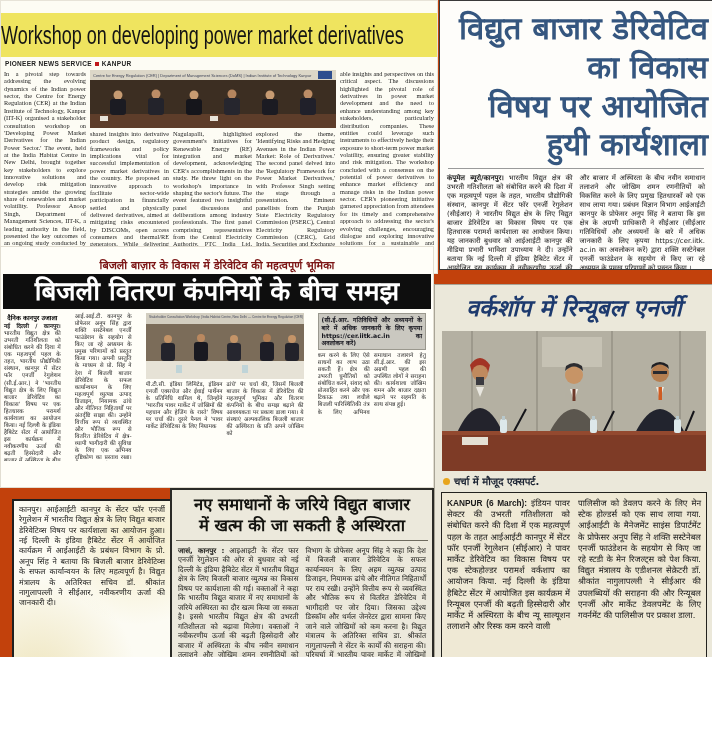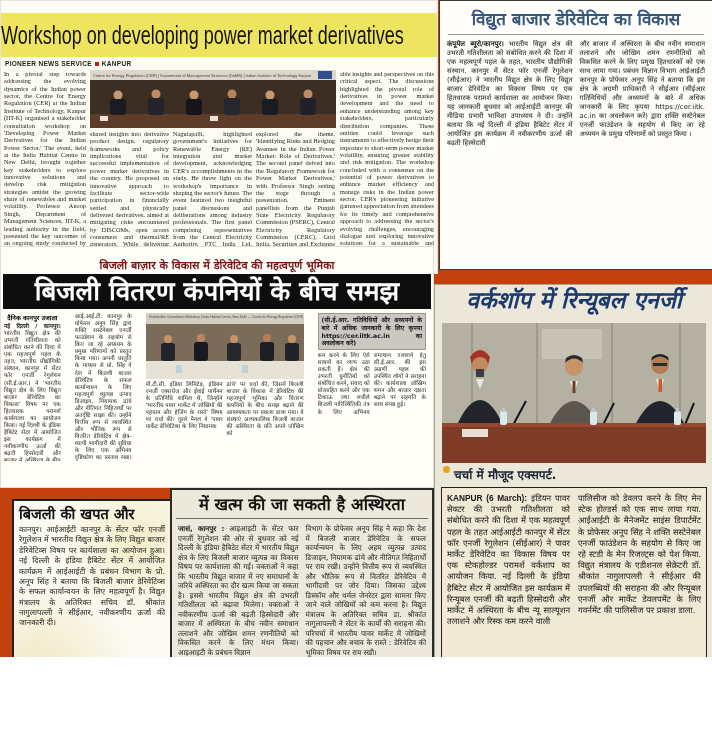--- a/index.html
+++ b/index.html
@@ -25,22 +25,22 @@
   .encol{font-size:6.3px;line-height:1.17;color:#1c1c1c;}
   #en-col1{width:82px;}
   #en-center{width:246px;display:flex;flex-direction:column;gap:2px;}
   #en-photo{width:246px;height:58px;}
   #en-cols{display:flex;gap:4px;height:138px;overflow:hidden;}
   #en-cols p{width:79px;}
   #en-col5{width:94px;}
 
   
   #clip-hi{left:439px;top:0;width:272px;height:268px;background:#fefdfa;border:1.5px solid #3a3a3a;}
-  #hi-headline{margin:8px 4px 4px 4px;text-align:center;color:#35567f;font-weight:bold;
-    font-size:17px;line-height:1.25;}
+  #hi-headline{margin:8px 4px 4px 4px;text-align:right;color:#35567f;font-weight:bold;
+    font-size:31px;line-height:1.25;}
   #hi-rule{height:1px;background:#9a9a9a;margin:2px 8px 5px 8px;}
   #hi-body{display:flex;gap:7px;padding:0 7px;height:180px;overflow:hidden;}
   #hi-body p{width:50%;font-size:6.9px;line-height:1.3;color:#1a1a1a;}
 
   
   #clip-focus{left:0;top:246px;width:432px;height:240px;background:#fffef8;border:1px solid #e2ded2;}
   #focus-kicker{text-align:center;font-size:11px;font-weight:bold;color:#7c1616;margin-top:10px;}
   .blackband{margin:2px 2px 0 2px;background:#0e0e0e;color:#fff;text-align:center;
     font-weight:bold;font-size:26px;line-height:1.2;height:35px;display:flex;
     align-items:center;justify-content:center;white-space:nowrap;overflow:hidden;}
@@ -53,24 +53,24 @@
   #f-subcols{display:flex;gap:4px;overflow:hidden;}
   #f-subcols p{width:77px;}
   #f-right{width:126px;}
   #f-infobox{background:#cac8c0;border:1px solid #9a988e;font-size:6.2px;font-weight:bold;
     color:#15151d;padding:2px 3px;line-height:1.25;margin-bottom:2px;}
   #f-right-text{column-count:2;column-gap:4px;height:108px;overflow:hidden;}
   #f-byline{text-align:center;font-weight:bold;font-size:6.4px;margin-bottom:1px;}
 
   
   #clip-ws{left:434px;top:284px;width:278px;height:466px;background:#ebe8da;border:1px solid #a8a496;}
-  #ws-headline{text-align:center;font-weight:bold;font-style:italic;
+  #ws-headline{margin-top:8px;text-align:center;font-weight:bold;font-style:italic;
     color:#1d3a6e;font-size:23px;line-height:1.35;}
   #ws-photo{display:block;margin:7px auto 0 auto;width:264px;height:140px;}
-  #ws-caption{display:flex;gap:4px;font-size:12px;font-weight:bold;
+  #ws-caption{display:flex;align-items:center;gap:4px;font-size:10px;font-weight:bold;
     color:#1c2433;margin:3px 0 4px 8px;}
   #ws-caption .dot{width:7px;height:7px;border-radius:50%;background:#e8a51c;display:inline-block;}
   #ws-body{margin:2px 6px;border:1.5px solid #23221e;background:#efe9d5;padding:5px 5px;
     display:flex;gap:8px;height:228px;overflow:hidden;}
   #ws-body p{width:50%;font-size:8.3px;line-height:1.35;color:#191919;}
 
   
   #clip-kh{left:12px;top:499px;width:156px;height:206px;background:
     radial-gradient(circle at 80% 20%,#f4ecc8 0,rgba(244,236,200,0) 40%),
     radial-gradient(circle at 15% 85%,#efe6c0 0,rgba(239,230,192,0) 45%),#fcfbf3;
@@ -145,20 +145,21 @@
           <p class="encol">explored the theme, 'Identifying Risks and Hedging Avenues in the Indian Power Market: Role of Derivatives.' The second panel delved into the 'Regulatory Framework for Power Market Derivatives,' with Professor Singh setting the stage through a presentation. Eminent panellists from the Punjab State Electricity Regulatory Commission (PSERC), Central Electricity Regulatory Commission (CERC), Grid India, Securities and Exchange Board of India (SEBI) and The Lantau Group offered valu-</p>
         </div>
       </div>
       <p id="en-col5" class="encol">able insights and perspectives on this critical aspect. The discussions highlighted the pivotal role of derivatives in power market development and the need to enhance understanding among key stakeholders, particularly distribution companies. These entities could leverage such instruments to effectively hedge their exposure to short-term power market volatility, ensuring greater stability and risk mitigation. The workshop concluded with a consensus on the potential of power derivatives to enhance market efficiency and manage risks in the Indian power sector. CER's pioneering initiative garnered appreciation from attendees for its timely and comprehensive approach to addressing the sector's evolving challenges, encouraging dialogue and exploring innovative solutions for a sustainable and resilient power ecosystem.</p>
     </div>
   </div>
 
   <div id="clip-hi" class="clip">
     <div id="hi-headline">
       <div>विद्युत बाजार डेरिवेटिव का विकास</div>
+      <div>विषय पर आयोजित हुयी कार्यशाला</div>
     </div>
     <div id="hi-rule"></div>
     <div id="hi-body" class="just">
       <p><span class="b">कंपूमेल ब्यूरो/कानपुर।</span> <span>भारतीय विद्युत क्षेत्र की उभरती गतिशीलता को संबोधित करने की दिशा में एक महत्वपूर्ण पहल के तहत, भारतीय प्रौद्योगिकी संस्थान, कानपुर में सेंटर फॉर एनर्जी रेगुलेशन (सीईआर) ने भारतीय विद्युत क्षेत्र के लिए विद्युत बाजार डेरिवेटिव का विकास विषय पर एक हितधारक परामर्श कार्यशाला का आयोजन किया। यह जानकारी बुधवार को आईआईटी कानपुर की मीडिया प्रभारी भाविशा उपाध्याय ने दी। उन्होंने बताया कि नई दिल्ली में इंडिया हैबिटेट सेंटर में आयोजित इस कार्यक्रम में नवीकरणीय ऊर्जा की बढ़ती हिस्सेदारी</span></p>
       <p>और बाजार में अस्थिरता के बीच नवीन समाधान तलाशने और जोखिम शमन रणनीतियों को विकसित करने के लिए प्रमुख हितधारकों को एक साथ लाया गया। प्रबंधन विज्ञान विभाग आईआईटी कानपुर के प्रोफेसर अनूप सिंह ने बताया कि इस क्षेत्र के अग्रणी प्राधिकारी ने सीईआर (सीईआर गतिविधियों और अध्ययनों के बारे में अधिक जानकारी के लिए कृपया https://cer.iitk. ac.in का अवलोकन करें) द्वारा शक्ति सस्टेनेबल एनर्जी फाउंडेशन के सहयोग से किए जा रहे अध्ययन के प्रमुख परिणामों को प्रस्तुत किया ।</p>
     </div>
   </div>
 
   <div id="clip-focus" class="clip">
     <div id="focus-kicker">बिजली बाज़ार के विकास में डेरिवेटिव की महत्वपूर्ण भूमिका</div>
@@ -269,27 +270,27 @@
       <span>चर्चा में मौजूद एक्सपर्ट.</span>
     </div>
     <div id="ws-body" class="just">
       <p><span class="b sans">KANPUR (6 March):</span> <span>इंडियन पावर सेक्टर की उभरती गतिशीलता को संबोधित करने की दिशा में एक महत्वपूर्ण पहल के तहत आईआईटी कानपुर में सेंटर फॉर एनर्जी रेगुलेशन (सीईआर) ने पावर मार्केट डेरिवेटिव का विकास विषय पर एक स्टेकहोल्डर परामर्श वर्कशाप का आयोजन किया. नई दिल्ली के इंडिया हैबिटेट सेंटर में आयोजित इस कार्यक्रम में रिन्यूबल एनर्जी की बढ़ती हिस्सेदारी और मार्केट में अस्थिरता के बीच न्यू साल्यूशन तलाशने और रिस्क कम करने वाली</span></p>
       <p>पालिसीज को डेवलप करने के लिए मेन स्टेक होल्डर्स को एक साथ लाया गया. आईआईटी के मैनेजमेंट साइंस डिपार्टमेंट के प्रोफेसर अनूप सिंह ने शक्ति सस्टेनेबल एनर्जी फाउंडेशन के सहयोग से किए जा रहे स्टडी के मेन रिजल्ट्स को पेश किया. विद्युत मंत्रालय के एडीशनल सेक्रेटरी डॉ. श्रीकांत नागुलापल्ली ने सीईआर की उपलब्धियों की सराहना की और रिन्यूबल एनर्जी और मार्केट डेवलपमेंट के लिए गवर्नमेंट की पालिसीज पर प्रकाश डाला.</p>
     </div>
   </div>
 
   <div id="clip-kh" class="clip">
     <div id="kh-headline">
-      <div>बिजली की खपत और</div>
     </div>
     <p id="kh-body" class="just">कानपुर। आईआईटी कानपुर के सेंटर फॉर एनर्जी रेगुलेशन में भारतीय विद्युत क्षेत्र के लिए विद्युत बाजार डेरिवेटिव्स विषय पर कार्यशाला का आयोजन हुआ। नई दिल्ली के इंडिया हैबिटेट सेंटर में आयोजित कार्यक्रम में आईआईटी के प्रबंधन विभाग के प्रो. अनूप सिंह ने बताया कि बिजली बाजार डेरिवेटिव्स के सफल कार्यान्वयन के लिए महत्वपूर्ण है। विद्युत मंत्रालय के अतिरिक्त सचिव डॉ. श्रीकांत नागुलापल्ली ने सीईआर, नवीकरणीय ऊर्जा की जानकारी दी।</p>
   </div>
 
   <div id="clip-ny" class="clip">
     <div id="ny-headline">
+      <div>नए समाधानों के जरिये विद्युत बाजार</div>
       <div>में खत्म की जा सकती है अस्थिरता</div>
     </div>
     <div id="ny-body" class="just">
       <p><span class="b">जासं, कानपुर :</span> <span>आइआइटी के सेंटर फार एनर्जी रेगुलेशन की ओर से बुधवार को नई दिल्ली के इंडिया हैबिटेट सेंटर में भारतीय विद्युत क्षेत्र के लिए बिजली बाजार व्युत्पन्न का विकास विषय पर कार्यशाला की गई। वक्ताओं ने कहा कि भारतीय विद्युत बाजार में नए समाधानों के जरिये अस्थिरता का दौर खत्म किया जा सकता है। इससे भारतीय विद्युत क्षेत्र की उभरती गतिशीलता को बढ़ावा मिलेगा। वक्ताओं ने नवीकरणीय ऊर्जा की बढ़ती हिस्सेदारी और बाजार में अस्थिरता के बीच नवीन समाधान तलाशने और जोखिम शमन रणनीतियों को विकसित करने के लिए मंथन किया। आइआइटी के प्रबंधन विज्ञान</span></p>
       <p>विभाग के प्रोफेसर अनूप सिंह ने कहा कि देश में बिजली बाजार डेरिवेटिव के सफल कार्यान्वयन के लिए अहम व्युत्पन्न उत्पाद डिजाइन, नियामक ढांचे और नीतिगत निहितार्थों पर राय रखी। उन्होंने वित्तीय रूप से व्यवस्थित और भौतिक रूप से वितरित डेरिवेटिव में भागीदारी पर जोर दिया। जिसका उद्देश्य डिस्कॉम और थर्मल जेनरेटर द्वारा सामना किए जाने वाले जोखिमों को कम करना है। विद्युत मंत्रालय के अतिरिक्त सचिव डा. श्रीकांत नागुलापल्ली ने सेंटर के कार्यों की सराहना की। परिचर्चा में भारतीय पावर मार्केट में जोखिमों की पहचान और बचाव के रास्ते : डेरिवेटिव की भूमिका विषय पर राय रखी।</p>
     </div>
   </div>
 
 </div>
 

